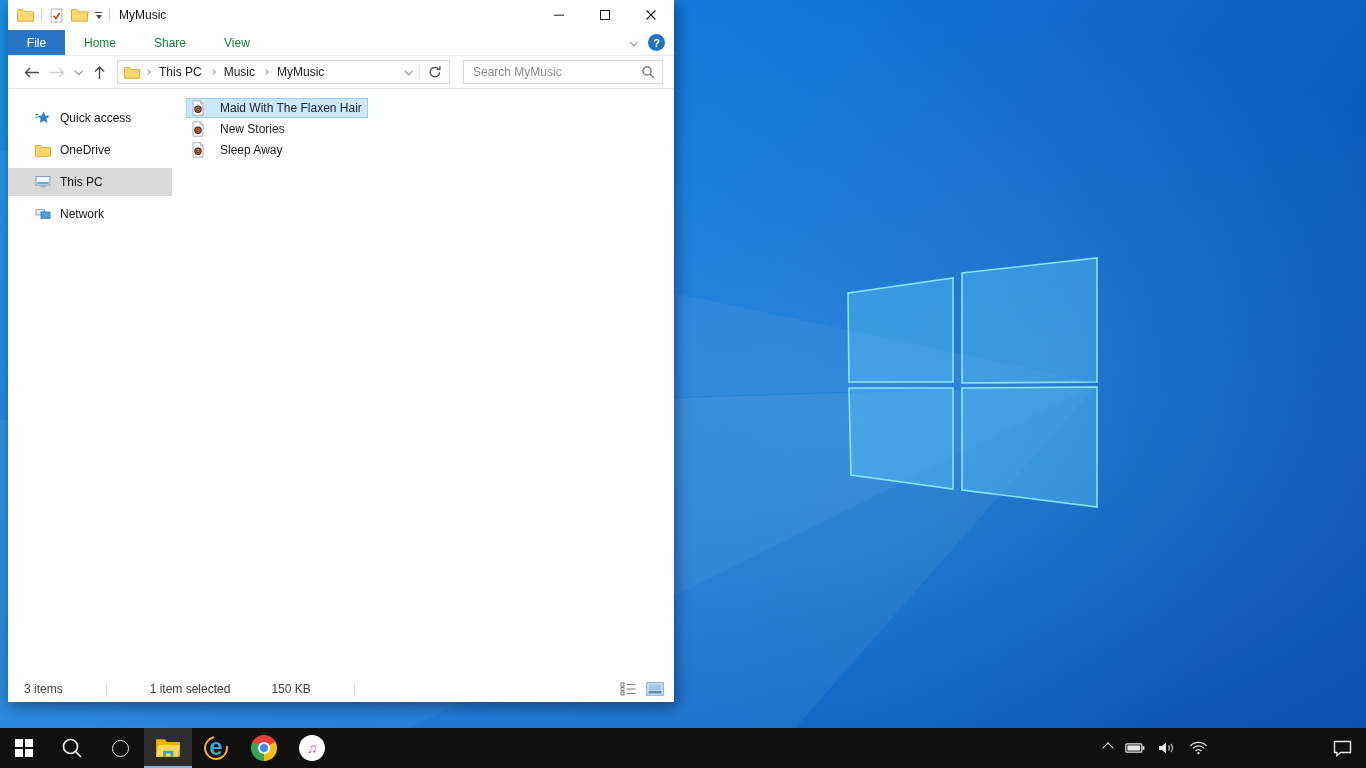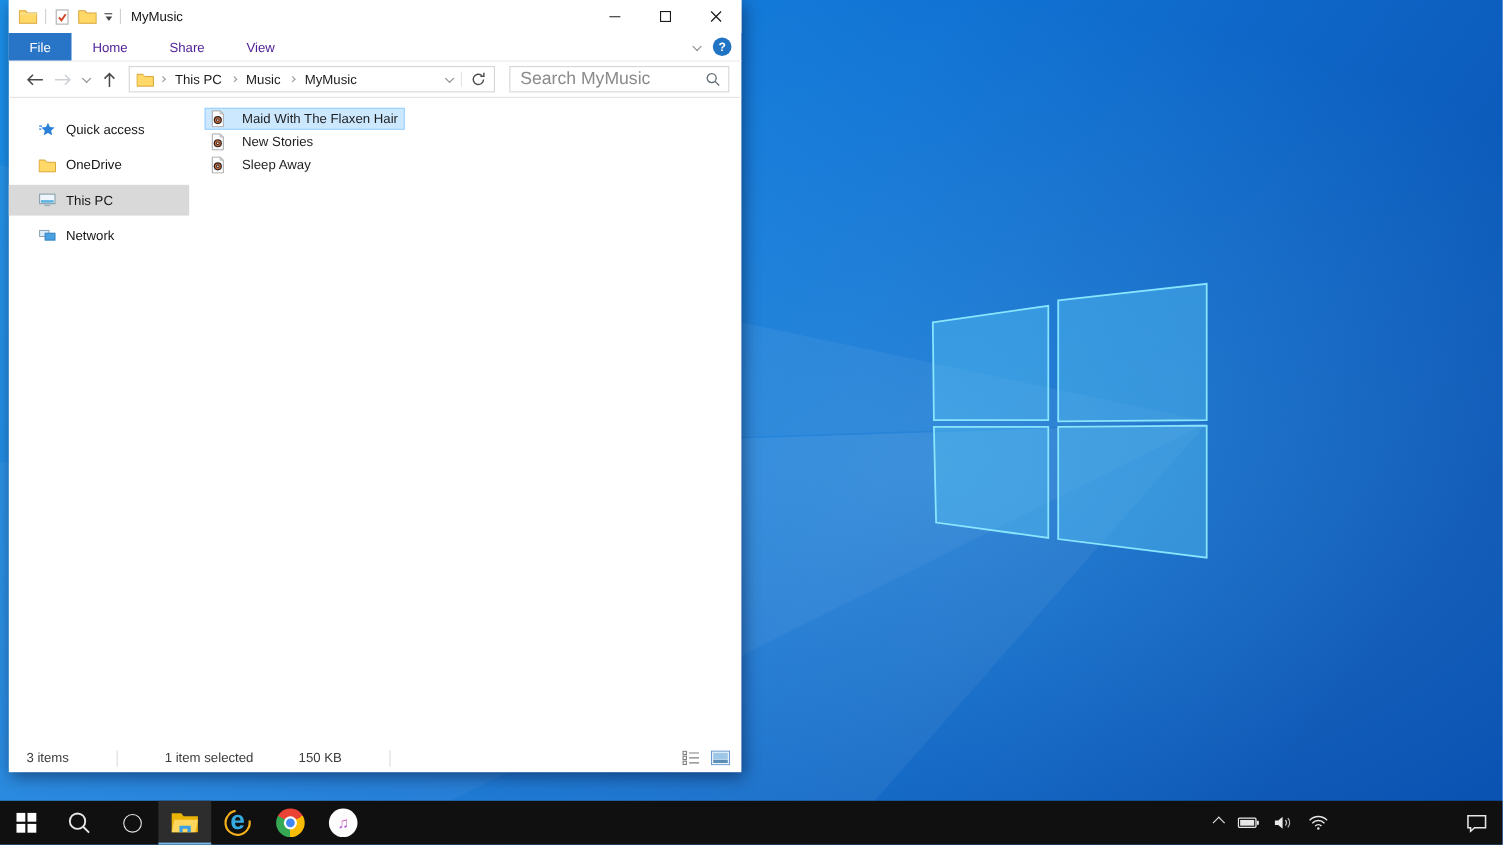--- a/index.html
+++ b/index.html
@@ -24,21 +24,21 @@
   .vsep { width:1px; height:14px; background:#cfcfcf; }
   .qat-caret { display:flex; flex-direction:column; align-items:center; gap:2px; cursor:default; }
   .qat-caret .bar { width:7px; height:0; border-top:1.5px solid #444; }
   .tri-down { width:0; height:0; border-left:3.5px solid transparent; border-right:3.5px solid transparent; border-top:4px solid #444; }
   .win-title { margin-left:9px; font-size:12px; color:#111; }
   .caption-buttons { margin-left:auto; display:flex; height:100%; }
   .cap-btn { width:46px; height:100%; display:flex; align-items:center; justify-content:center; }
 
   
   .tabsrow { height:26px; display:flex; align-items:stretch; border-bottom:1px solid #ececec; flex:0 0 auto; }
-  .tab { padding:0 19px; display:flex; align-items:center; color:#4c1d95; }
+  .tab { padding:0 19px; display:flex; align-items:center; color:#15803d; }
   .tab-file { width:57px; justify-content:center; padding:0; background:#2874c6; color:#ffffff; }
   .ribbon-right { margin-left:auto; display:flex; align-items:center; gap:12px; padding-right:9px; }
   .help-btn { width:17px; height:17px; border-radius:50%; background:#2173c4; color:#fff;
     font-size:11px; font-weight:bold; display:flex; align-items:center; justify-content:center; }
 
   
   .chev { display:inline-block; width:6px; height:6px; border-right:1.3px solid #8a8a8a; border-bottom:1.3px solid #8a8a8a; }
   .chev.down { transform:rotate(45deg) translateY(-1px); }
   .chev.up   { transform:rotate(225deg); }
   .chev.right{ transform:rotate(-45deg); width:4px; height:4px; border-color:#9a9a9a; }
@@ -48,21 +48,21 @@
   .navrow { height:33px; display:flex; align-items:center; border-bottom:1px solid #e4e4e4; padding-left:10px; flex:0 0 auto; }
   .nav-btn { width:26px; height:26px; display:flex; align-items:center; justify-content:center; }
   .nav-chev { width:16px; display:flex; align-items:center; justify-content:center; }
   .addressbox { height:24px; border:1px solid #d6d6d6; width:333px; margin-left:5px;
     display:flex; align-items:center; padding-left:6px; }
   .crumbs { display:flex; align-items:center; gap:9px; margin-left:6px; color:#1a1a1a; }
   .addr-right { margin-left:auto; display:flex; align-items:center; gap:8px; padding-right:7px; }
   .addr-refresh { border-left:1px solid #e3e3e3; padding-left:8px; display:flex; align-items:center; }
   .searchbox { height:24px; border:1px solid #d6d6d6; width:200px; margin-left:13px;
     display:flex; align-items:center; padding:0 7px; }
-  .searchbox input { border:none; outline:none; flex:1; font-size:16px; color:#333;
+  .searchbox input { border:none; outline:none; flex:1; font-size:12px; color:#333;
     font-family:inherit; background:transparent; min-width:0; }
   .searchbox input::placeholder { color:#8a8a8a; }
 
   
   .main { flex:1 1 auto; display:flex; min-height:0;justify-content:flex-end; }
   .sidebar { width:164px; flex:0 0 164px; padding-top:15px; }
   .side-item { height:28px; margin-bottom:4px; display:flex; align-items:center; gap:9px; padding-left:27px; color:#151515; }
   .side-item.selected { background:#d9d9d9; }
   .content { flex:1; padding-top:9px; padding-left:14px; }
   .file-item { display:flex; align-items:center; gap:14px; height:20px; width:max-content;

